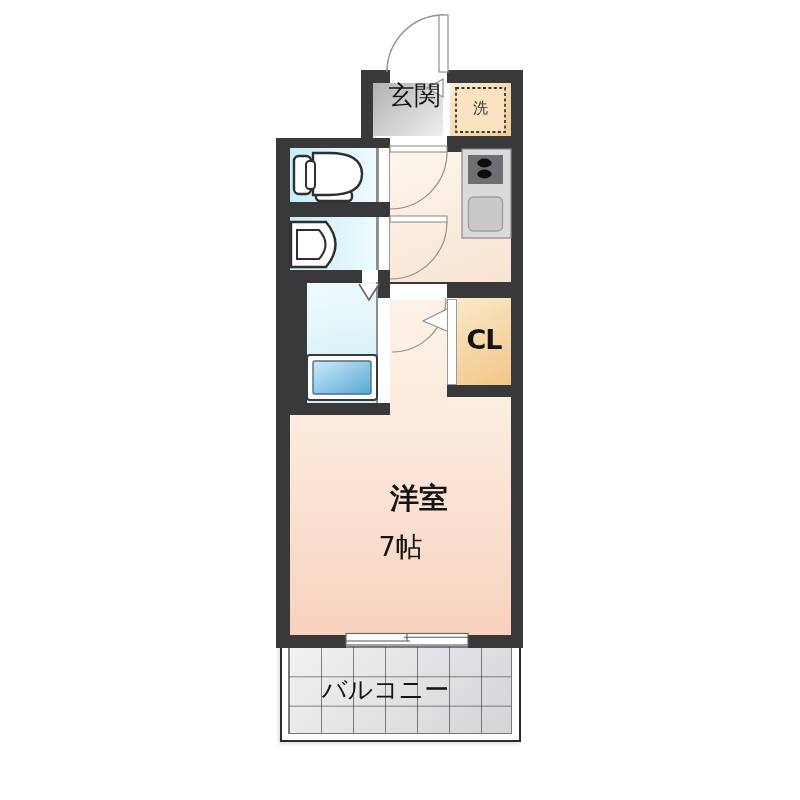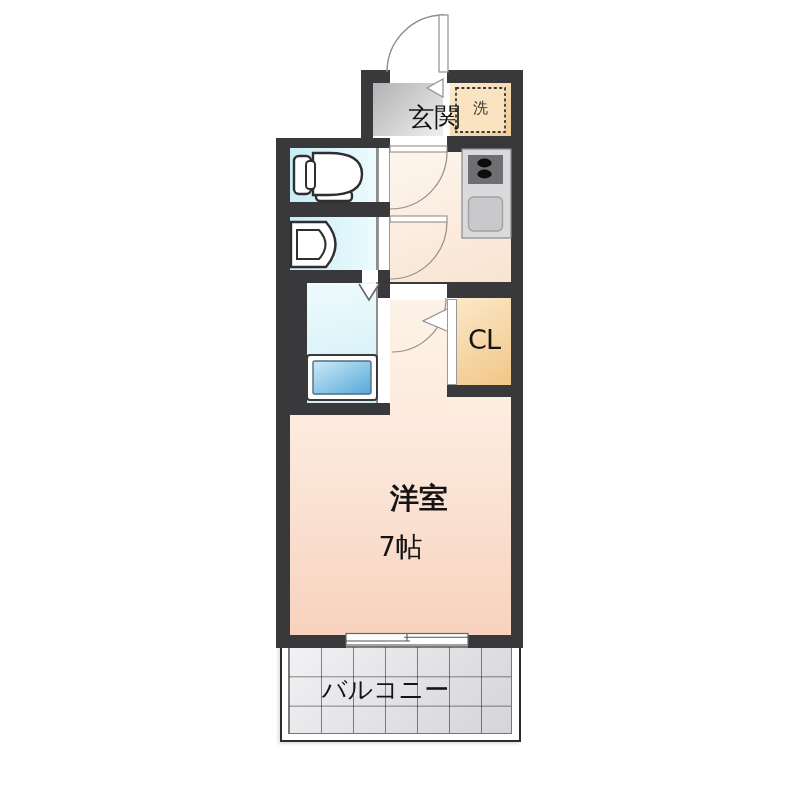--- a/index.html
+++ b/index.html
@@ -127,24 +127,24 @@
     <rect x="456" y="88" width="49" height="44" fill="#f9e3c0" stroke="#3a3a3a" stroke-width="1.8" stroke-dasharray="3,2.4"></rect>
 
     <g>
       <rect x="346" y="633.5" width="122" height="11.5" fill="#fff" stroke="#666" stroke-width="1.2"></rect>
       <line x1="404" y1="637.2" x2="468" y2="637.2" stroke="#555" stroke-width="1.1"></line>
       <line x1="346" y1="641" x2="410" y2="641" stroke="#555" stroke-width="1.1"></line>
       <line x1="407" y1="634" x2="407" y2="641" stroke="#555" stroke-width="1.1"></line>
     </g>
   </svg>
 
-  <div class="label" style="left:373px;top:104px;width:83px;font-size:26px;font-weight:500;padding-left:20px;">玄関</div>
+  <div class="label" style="left:373px;top:82px;width:83px;font-size:26px;font-weight:500;">玄関</div>
 
   <div class="label" style="left:456px;top:101px;width:49px;font-size:15px;color:#333;">洗</div>
 
-  <div class="label" style="left:457px;top:326px;width:54px;font-size:27px;font-weight:400;letter-spacing:-1px;">CL</div>
+  <div class="label" style="left:457px;top:326px;width:54px;font-size:27px;font-weight:700;letter-spacing:-1px;">CL</div>
 
   <div class="label" style="left:290px;top:483px;width:258px;font-size:29px;font-weight:700;">洋室</div>
   <div class="label" style="left:290px;top:513px;width:221px;font-size:27px;font-weight:500;margin-top:20px;">7帖</div>
 
   <div class="label" style="left:280px;top:677px;width:211px;font-size:25px;font-weight:500;">バルコニー</div>
 
 </div>
 
 </body></html>

